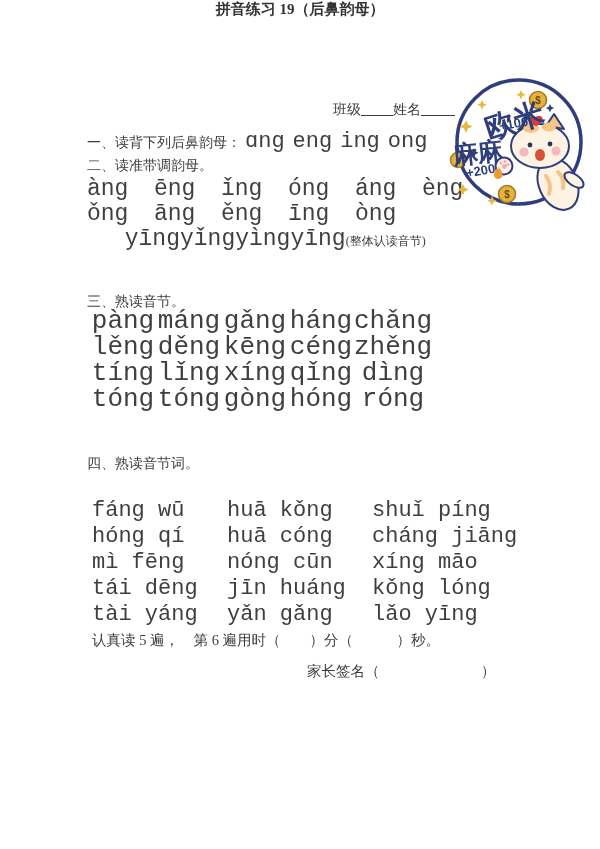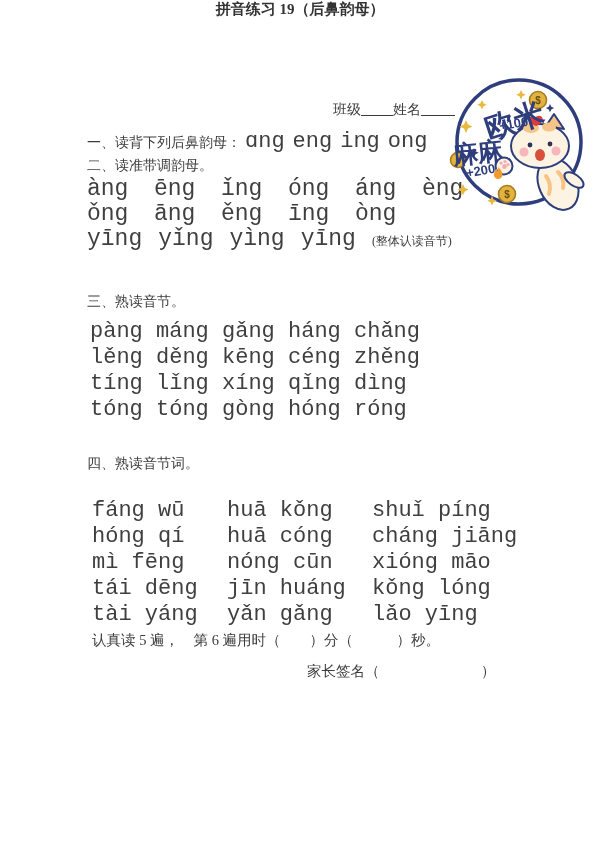--- a/index.html
+++ b/index.html
@@ -16,23 +16,23 @@
   .blank.cls{width:32px;}
   .blank.nm{width:34px;}
   #section1{left:87px;top:129px;display:flex;align-items:baseline;font-size:14px;white-space:nowrap;}
   #section1 .finals{display:flex;gap:8px;margin-left:4px;font-size:22px;}
   .sec-head{font-size:14px;}
   #s2-head{left:87px;top:157px;}
   #s3-head{left:87px;top:293px;}
   #s4-head{left:87px;top:455px;}
   #s2-rows{left:87px;top:177px;font-size:23px;line-height:25px;}
   .g-row{display:grid;grid-template-columns:repeat(5,67px) auto;}
-  #s2-row3{display:flex;gap:16px;align-items:baseline;}
+  #s2-row3{display:flex;align-items:baseline;justify-content:center;}
   #s2-row3 .note{font-size:12px;color:#3c3c3c;font-family:"Liberation Serif","DejaVu Serif",serif;}
-  #s3-rows{left:90px;top:319px;font-size:22px;line-height:26px;}
+  #s3-rows{left:90px;top:308px;font-size:26px;line-height:26px;text-align:center;}
   .g-row5{display:grid;grid-template-columns:repeat(4,66px) auto;}
   #s4-rows{left:92px;top:498px;font-size:22px;line-height:26px;}
   .g-row3{display:grid;grid-template-columns:135px 145px auto;}
   #footer-line{left:92px;top:631px;font-size:14.5px;white-space:pre;}
   #sign-line{left:307px;top:662px;font-size:14.5px;white-space:pre;}
   #badge{left:446px;top:76px;}
 </style>
 </head>
 <body>
 
@@ -123,21 +123,21 @@
       <span>shuǐ píng</span>
     </div>
     <div class="g-row3">
       <span>hóng qí</span>
       <span>huā cóng</span>
       <span>cháng jiāng</span>
     </div>
     <div class="g-row3">
       <span>mì fēng</span>
       <span>nóng cūn</span>
-      <span>xióng māo</span>
+      <span>xíng māo</span>
     </div>
     <div class="g-row3">
       <span>tái dēng</span>
       <span>jīn huáng</span>
       <span>kǒng lóng</span>
     </div>
     <div class="g-row3">
       <span>tài yáng</span>
       <span>yǎn gǎng</span>
       <span>lǎo yīng</span>

